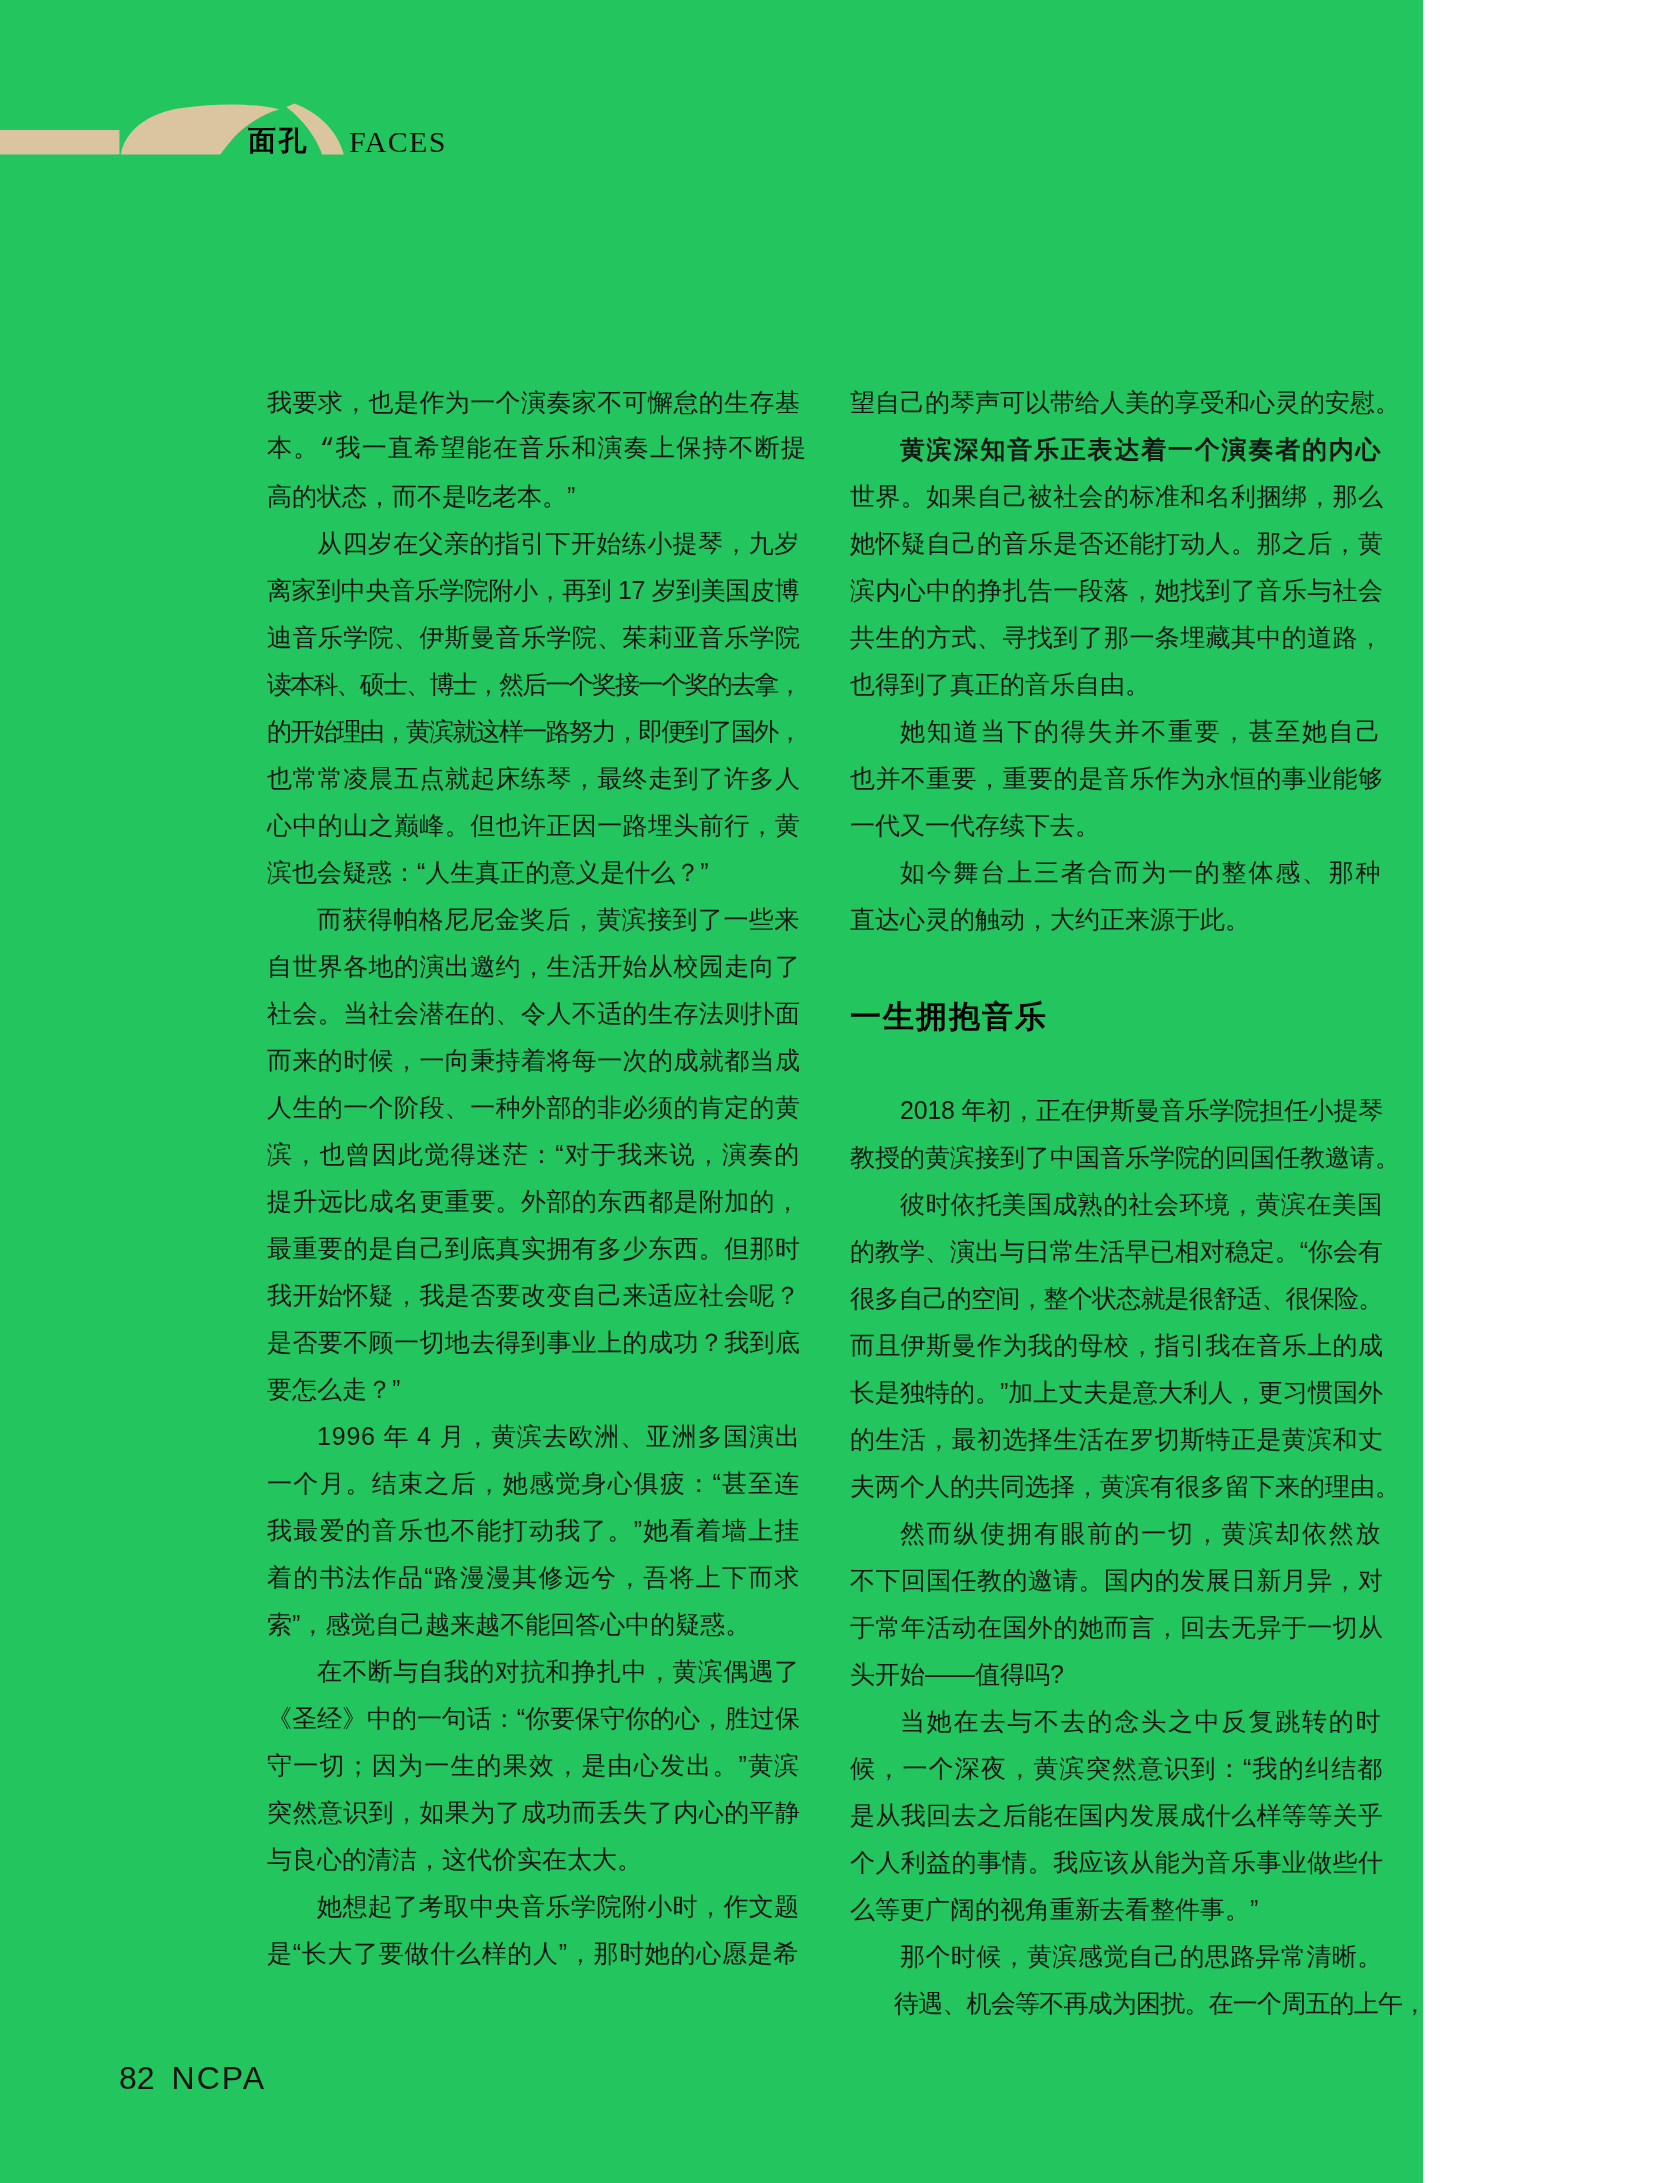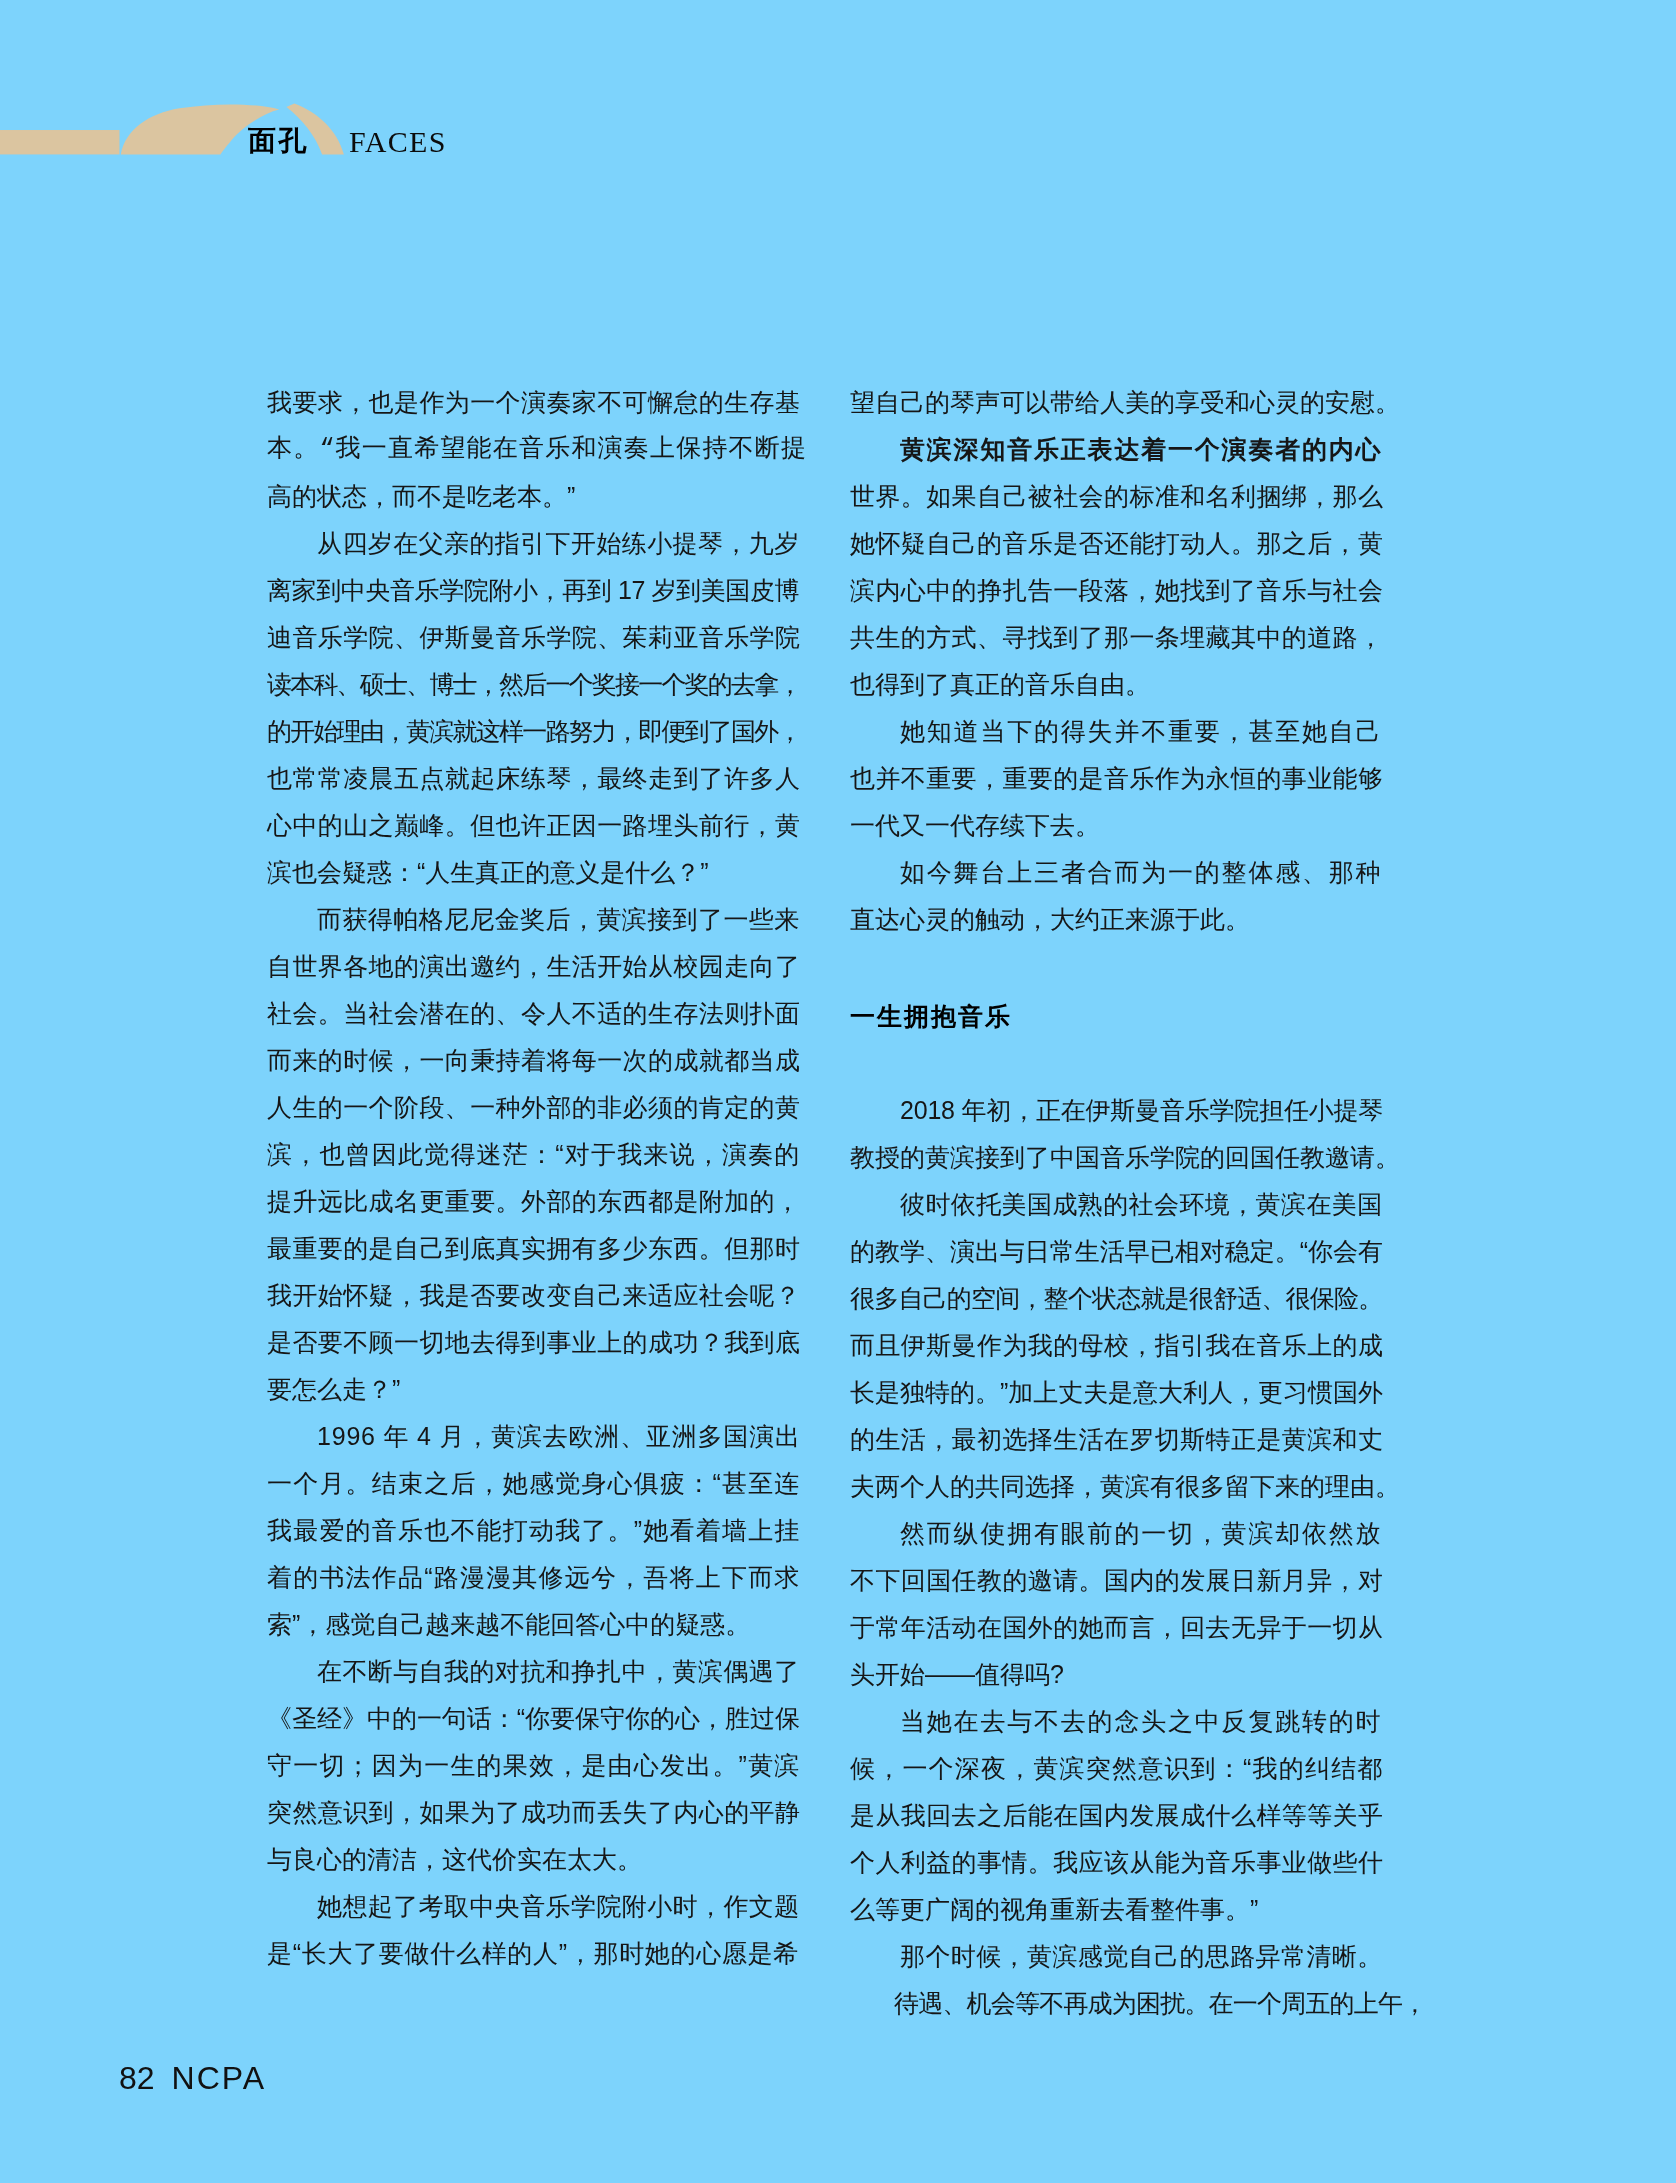--- a/index.html
+++ b/index.html
@@ -1,19 +1,19 @@
 <!DOCTYPE html>
 <html style="font-size:10.6px"><head>
 <meta charset="utf-8">
 <style>
   html,body{margin:0;padding:0;background:#fff;}
   .page{
     position:relative;
-    width:1676px;height:2183px;
-    background:#7dd3fc;
+    width:1423px;height:2183px;
+    background:#22c55e;
     font-family:"Liberation Sans","DejaVu Sans",sans-serif;
     color:#161616;
     overflow:hidden;
   }
   
   .swoosh{position:absolute;left:0;top:0;}
   .header-cn{
     position:absolute;left:248px;top:127px;
     font-size:28px;font-weight:bold;line-height:1;color:#000;
     letter-spacing:2.6px;white-space:nowrap;
@@ -31,21 +31,21 @@
   .line{
     height:47px;line-height:47px;
     font-size:25px;
     white-space:nowrap;
     color:#161616;
   }
   .line.indent{padding-left:50px;}
   .section-heading{
     margin-top:50px;margin-bottom:47px;
     height:47px;line-height:47px;
-    font-size:25px;font-weight:900;
+    font-size:31px;font-weight:900;
     letter-spacing:2px;color:#000;
   }
   
   .footer{
     position:absolute;left:119px;top:2062px;
     font-size:32px;line-height:1;color:#111;
     white-space:nowrap;
   }
   .footer .journal{margin-left:17px;letter-spacing:2px;}
 </style>

